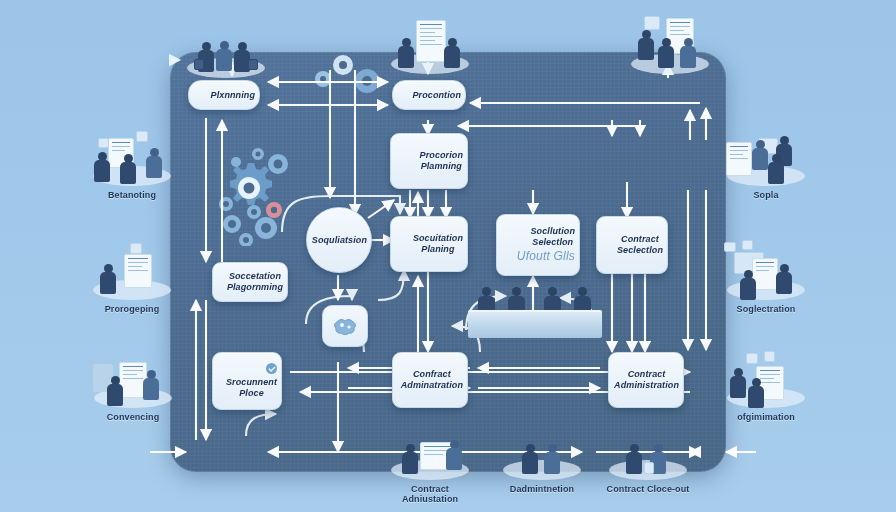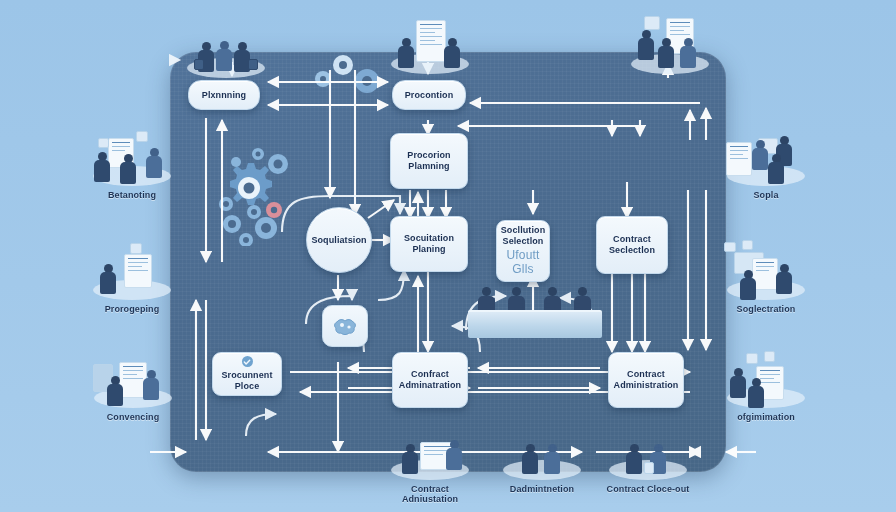--- a/index.html
+++ b/index.html
@@ -23,30 +23,31 @@
   }
 
   
   .box{
     position:absolute;
     background:linear-gradient(180deg,#f4f9fd 0%,#e3eef8 100%);
     border:1px solid #c3d9ec;
     border-radius:9px;
     box-shadow:0 3px 7px rgba(20,45,75,.35), inset 0 1px 0 #ffffff;
     display:flex;flex-direction:column;
-    align-items:center;justify-content:center;
+    align-items:flex-end;justify-content:center;
     text-align:center;
     color:#1b2f52;
     font-weight:bold;
     font-size:9px;
     line-height:1.22;
     letter-spacing:.1px;
     padding:3px 4px;
     box-sizing:border-box;
     z-index:6;
+    font-style:italic;
   }
   .box .sub{
     font-weight:normal;font-size:12px;color:#6f9cc4;margin-top:1px;letter-spacing:.2px;
   }
   .box.pill{border-radius:13px;}
   .box.circle{border-radius:50%;}
   .box .chk{
     width:11px;height:11px;border-radius:50%;background:#6fa3cf;
     display:flex;align-items:center;justify-content:center;margin-bottom:3px;
   }
@@ -215,31 +216,34 @@
 
 
   <div class="box circle" style="left:306px;top:207px;width:66px;height:66px">
     <span>Soquliatsion</span>
   </div>
 
   <div class="box" style="left:390px;top:216px;width:78px;height:56px">
     <span>Socuitation<br>Planing</span>
   </div>
 
-  <div class="box" style="left:496px;top:220px;width:54px;height:62px">
+  <div class="box" style="left:496px;top:214px;width:84px;height:62px">
     <span>Socllution<br>Selectlon</span>
     <span class="sub">Ufoutt Glls</span>
   </div>
 
   <div class="box" style="left:596px;top:216px;width:72px;height:58px">
     <span>Contract<br>Seclectlon</span>
   </div>
 
-
-  <div class="box" style="left:212px;top:352px;width:70px;height:44px">
+  <div class="box" style="left:212px;top:262px;width:76px;height:40px">
+    <span>Soccetation<br>Plagornming</span>
+  </div>
+
+  <div class="box" style="left:212px;top:352px;width:70px;height:58px">
     <span class="chk">
       <svg width="8" height="8" viewBox="0 0 8 8">
           <path d="M1.3 4.1 L3.1 5.9 L6.7 2.2" stroke="#f2f8fd" stroke-width="1.4" fill="none" stroke-linecap="round" stroke-linejoin="round"></path>
         </svg>
     </span>
     <span>Srocunnent<br>Ploce</span>
   </div>
 
   <div class="box" style="left:392px;top:352px;width:76px;height:56px">
     <span>Confract<br>Adminatration</span>

